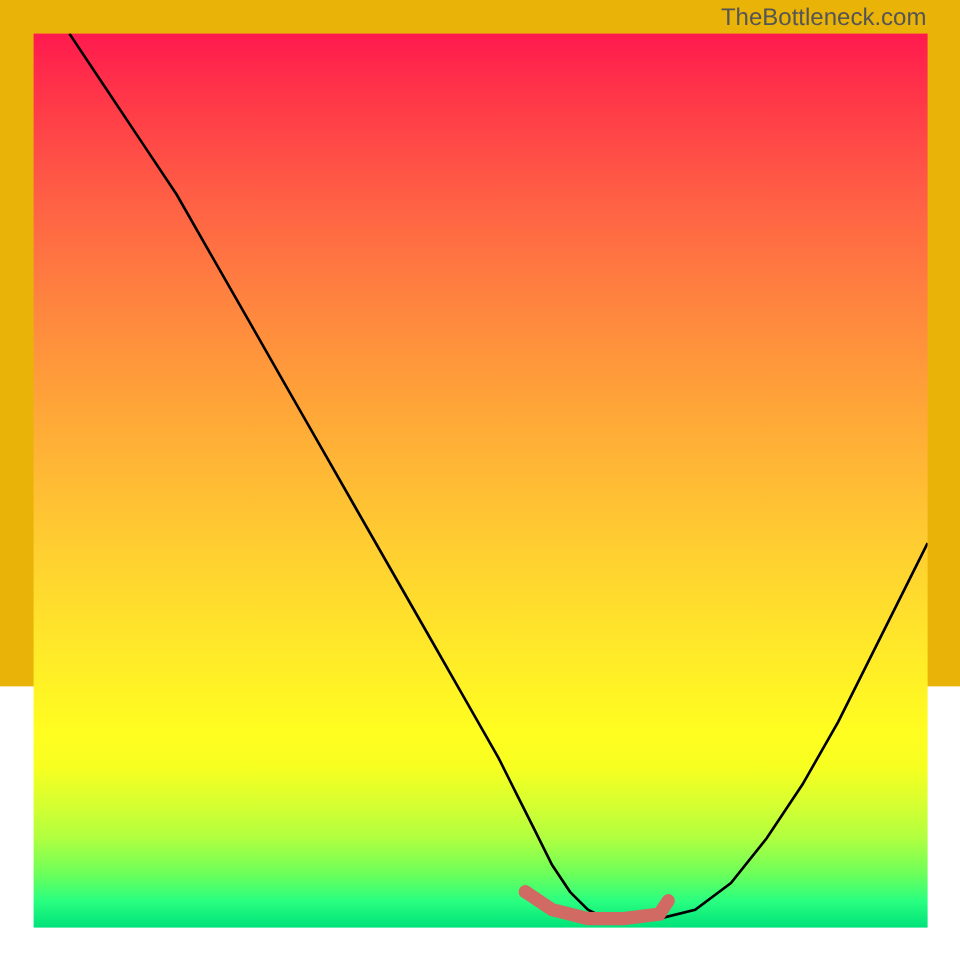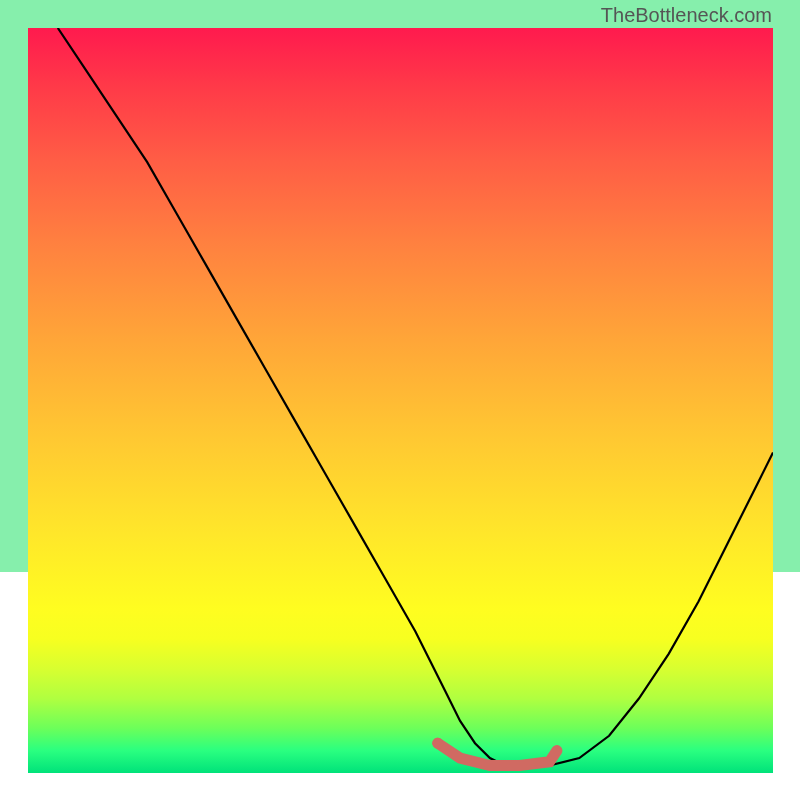--- a/index.html
+++ b/index.html
@@ -7,21 +7,21 @@
     padding: 0;
     width: 800px;
     height: 800px;
     overflow: hidden;
     font-family: Arial, Helvetica, sans-serif;
   }
   .chart-container {
     position: relative;
     width: 800px;
     height: 572px;
-    background: #86efac;
+    background: #eab308;
   }
   .plot-area {
     position: absolute;
     left: 28px;
     top: 28px;
     width: 745px;
     height: 745px;
   }
   .gradient-bg {
     position: absolute;

